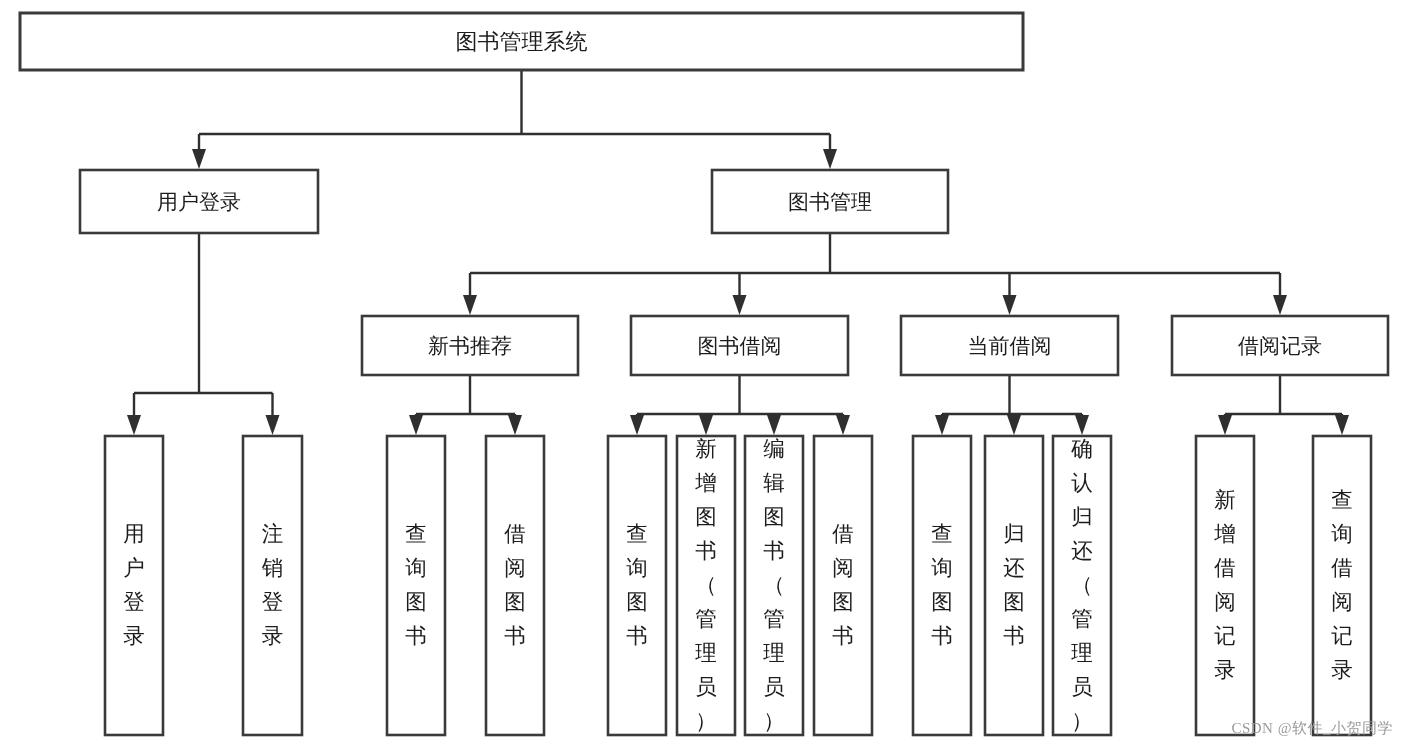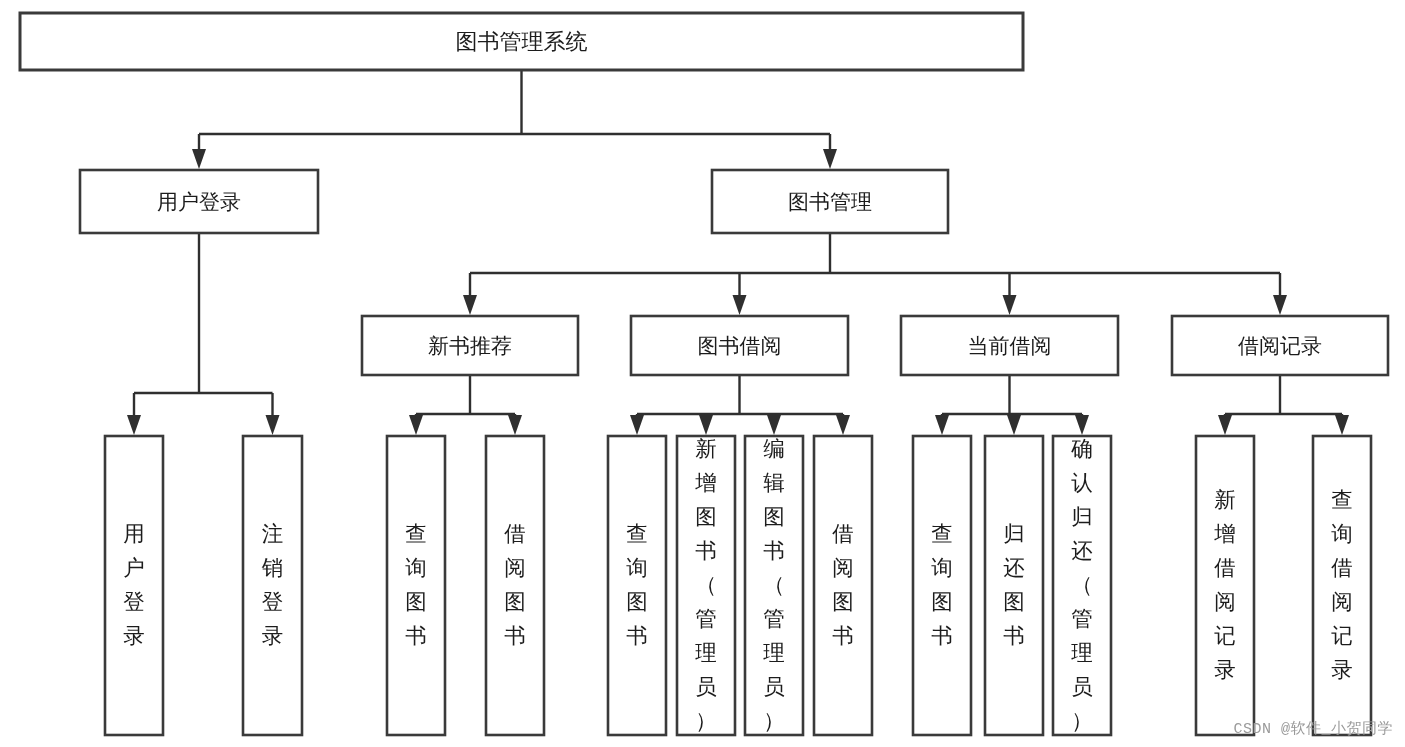--- a/index.html
+++ b/index.html
@@ -58,21 +58,21 @@
   .leaf-label {
     fill: #1c1c1c;
     font-family: "DejaVu Sans", "Liberation Sans", sans-serif;
     font-size: 21.5px;
     text-anchor: middle;
   }
   .watermark {
     position: absolute;
     right: 12px;
     bottom: 9px;
-    font-family: Liberation Mono, monospace;
+    font-family: Liberation Serif, serif;
     font-size: 15px;
     color: #9a9a9a;
     letter-spacing: 0.5px;
     white-space: nowrap;
     pointer-events: none;
   }
 </style>
 </head>
 <body>
 

